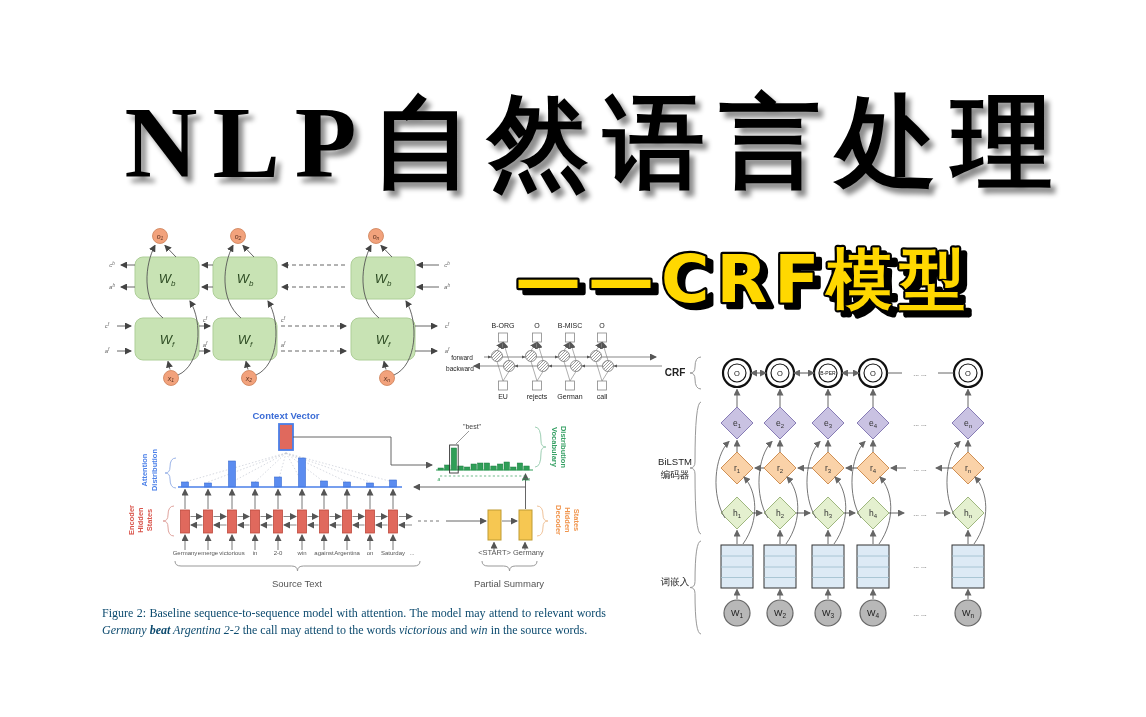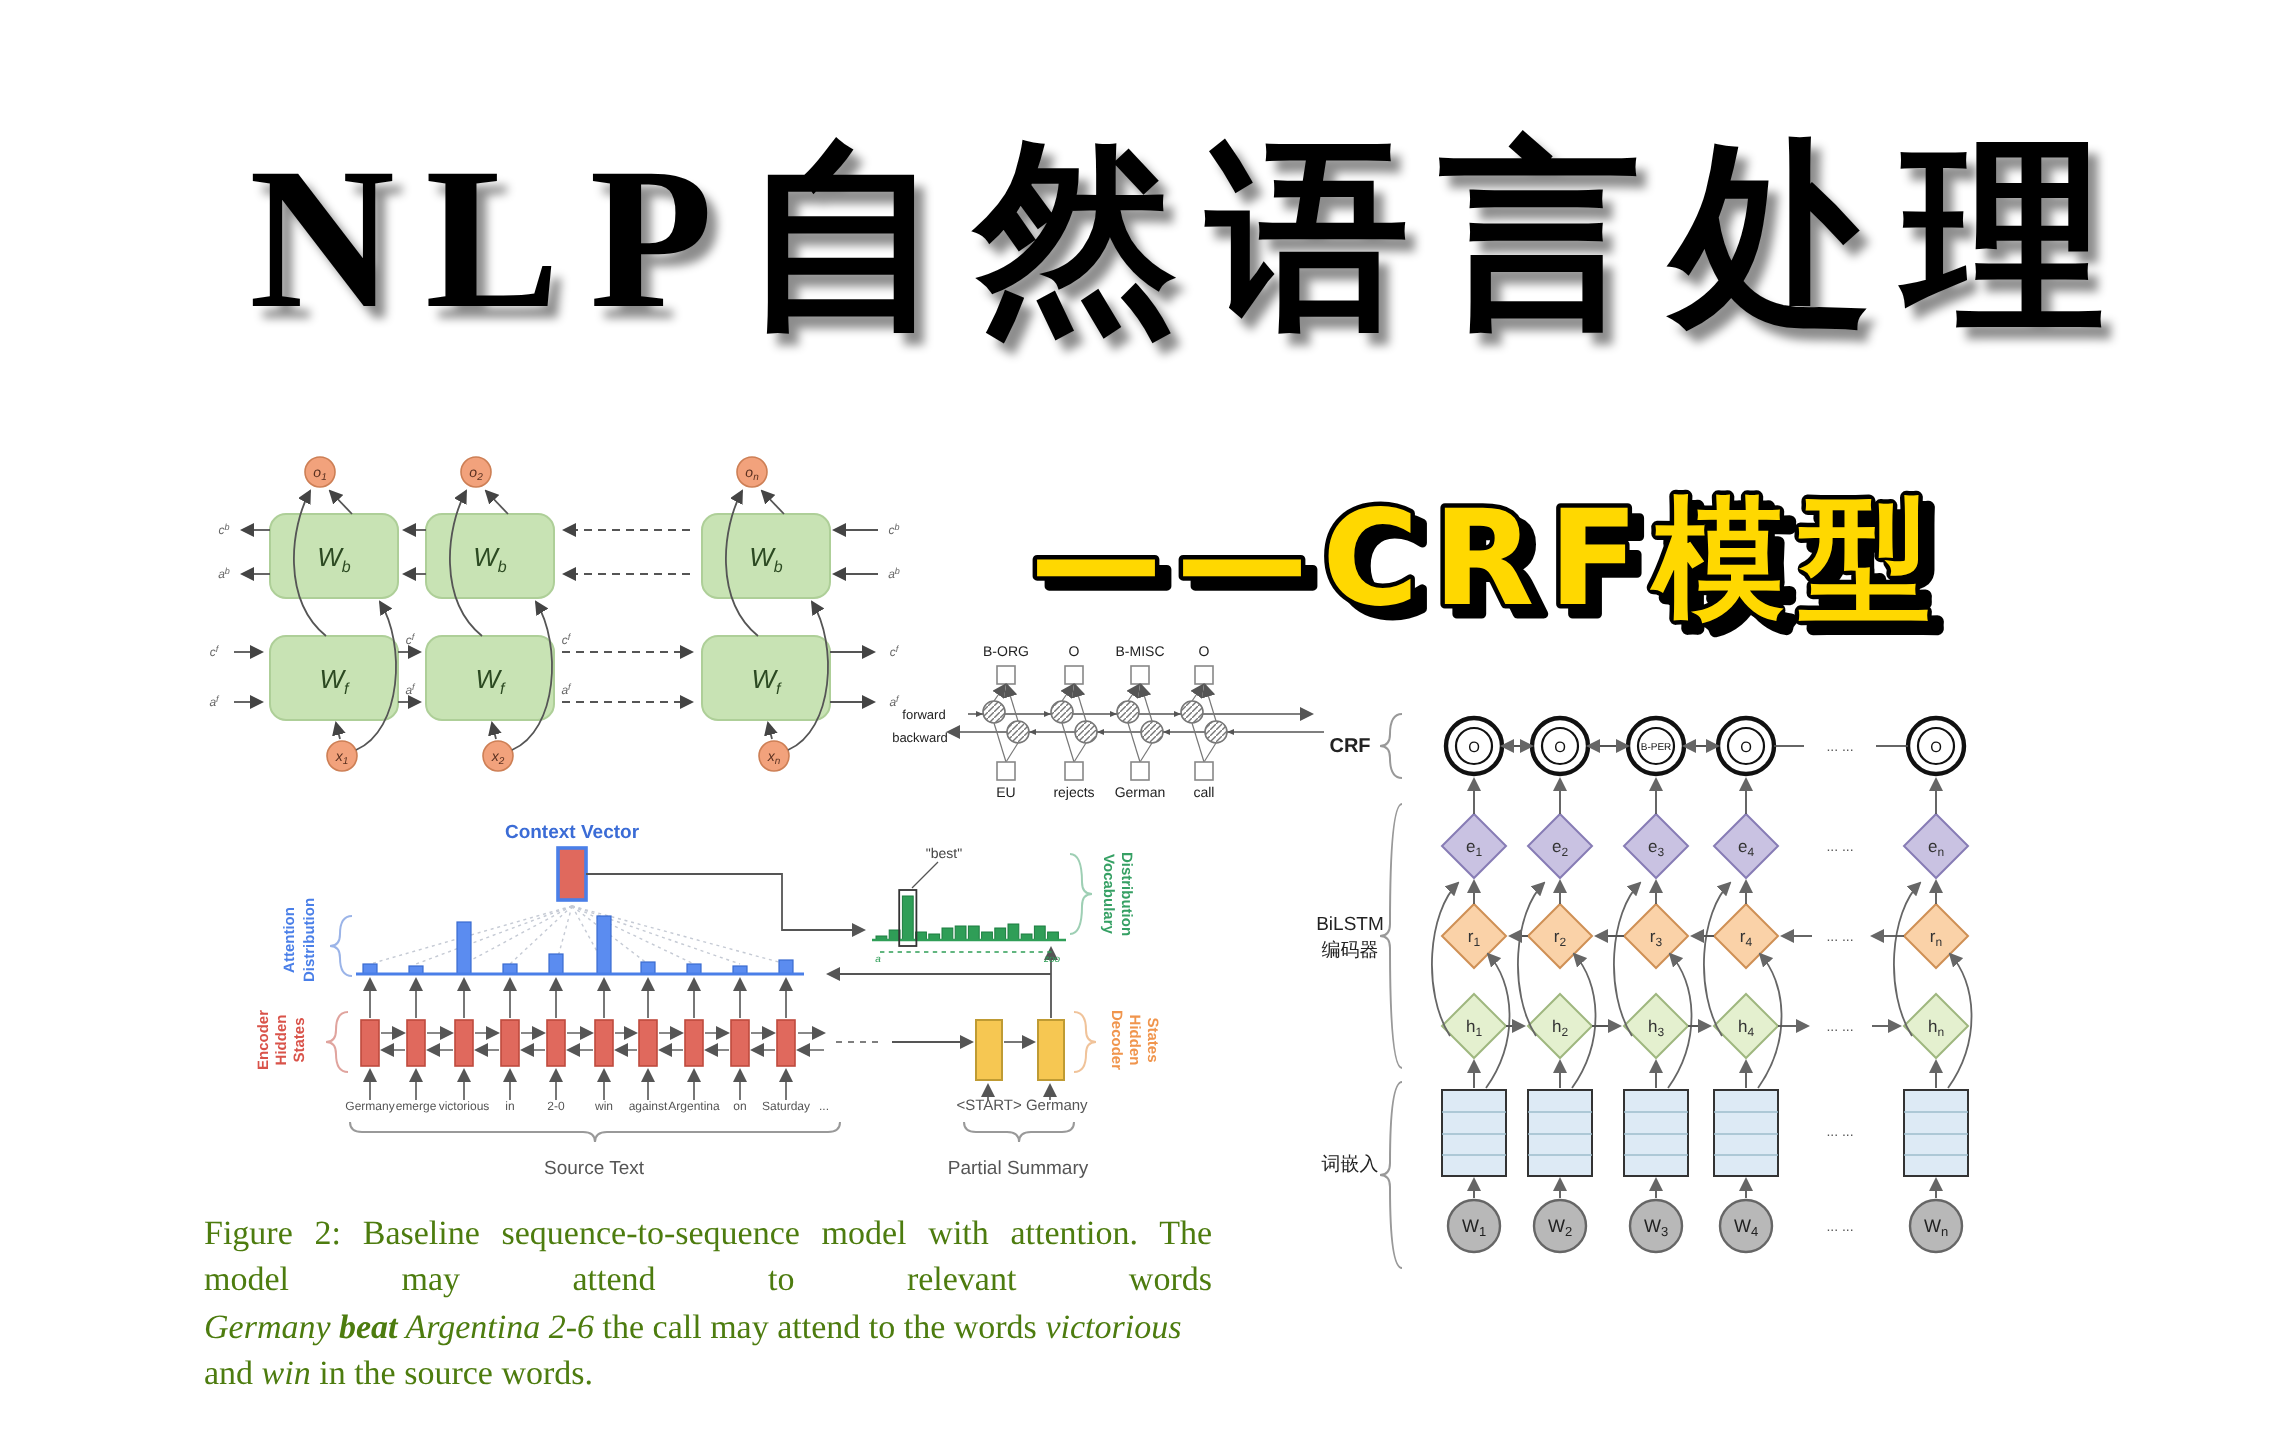--- a/index.html
+++ b/index.html
@@ -1,32 +1,32 @@
 <!DOCTYPE html>
 <html><head>
 <meta charset="utf-8">
 <style>
   html,body{margin:0;padding:0;background:#fff;}
   #stage{position:relative;width:1146px;height:717px;background:#fff;overflow:hidden;
          font-family:"Liberation Sans","DejaVu Sans",sans-serif;}
   .abs{position:absolute;}
-  #page-title{left:0;right:0;top:52px;text-align:center;
+  #page-title{left:0;right:0;top:76px;text-align:center;
     font-family:"Liberation Serif","DejaVu Serif",serif;font-weight:bold;
     font-size:101px;letter-spacing:15px;color:#000;white-space:nowrap;
     text-shadow:5px 6px 5px rgba(0,0,0,0.45);padding-left:46px;}
   #subtitle-svg{left:505px;top:230px;width:560px;height:110px;overflow:visible;}
   .sub-text{font-family:"DejaVu Sans","Liberation Sans",sans-serif;font-weight:bold;
     font-size:66px;letter-spacing:7px;filter:drop-shadow(6px 5px 0 #000);}
   #brnn-svg{left:95px;top:216px;width:368px;height:194px;overflow:visible;}
   #ner-svg{left:440px;top:320px;width:230px;height:92px;overflow:visible;}
   #s2s-svg{left:100px;top:403px;width:482px;height:200px;overflow:visible;}
   #crf-svg{left:648px;top:344px;width:350px;height:322px;overflow:visible;}
   #figure-caption{left:102px;top:605px;width:504px;
-    font-family:"Liberation Serif","DejaVu Serif",serif;font-size:17px;
-    color:#4d7c0f;line-height:1.38;}
+    font-family:"Liberation Serif","DejaVu Serif",serif;font-size:12px;
+    color:#0c4a6e;line-height:1.38;}
   .cap-just{text-align:justify;text-align-last:justify;}
   .it{font-style:italic;}
   .bit{font-style:italic;font-weight:bold;}
   svg text{font-family:"Liberation Sans","DejaVu Sans",sans-serif;}
 </style>
 </head>
 <body>
 
 <div id="stage">
   <div id="page-title" class="abs">NLP自然语言处理</div>
@@ -497,15 +497,15 @@
       <text x="272" y="31.5" font-size="7" fill="#555" text-anchor="middle">... ...</text>
       <text x="272" y="81.5" font-size="7" fill="#555" text-anchor="middle">... ...</text>
       <text x="272" y="126.5" font-size="7" fill="#555" text-anchor="middle">... ...</text>
       <text x="272" y="171.5" font-size="7" fill="#555" text-anchor="middle">... ...</text>
       <text x="272" y="224" font-size="7" fill="#555" text-anchor="middle">... ...</text>
       <text x="272" y="271.5" font-size="7" fill="#555" text-anchor="middle">... ...</text>
     </svg>
 
   <div id="figure-caption" class="abs">
     <div class="cap-just"><span>Figure 2: Baseline sequence-to-sequence model with attention. The model may attend to relevant words</span></div>
-    <div><span class="it">Germany </span><span class="bit">beat</span><span class="it"> Argentina 2-6</span><span> the call may attend to the words </span><span class="it">victorious</span><span> and </span><span class="it">win</span><span> in the source words.</span></div>
+    <div><span class="it">Germany </span><span class="bit">beat</span><span class="it"> Argentina 2-2</span><span> the call may attend to the words </span><span class="it">victorious</span><span> and </span><span class="it">win</span><span> in the source words.</span></div>
   </div>
 </div>
 
 </body></html>

